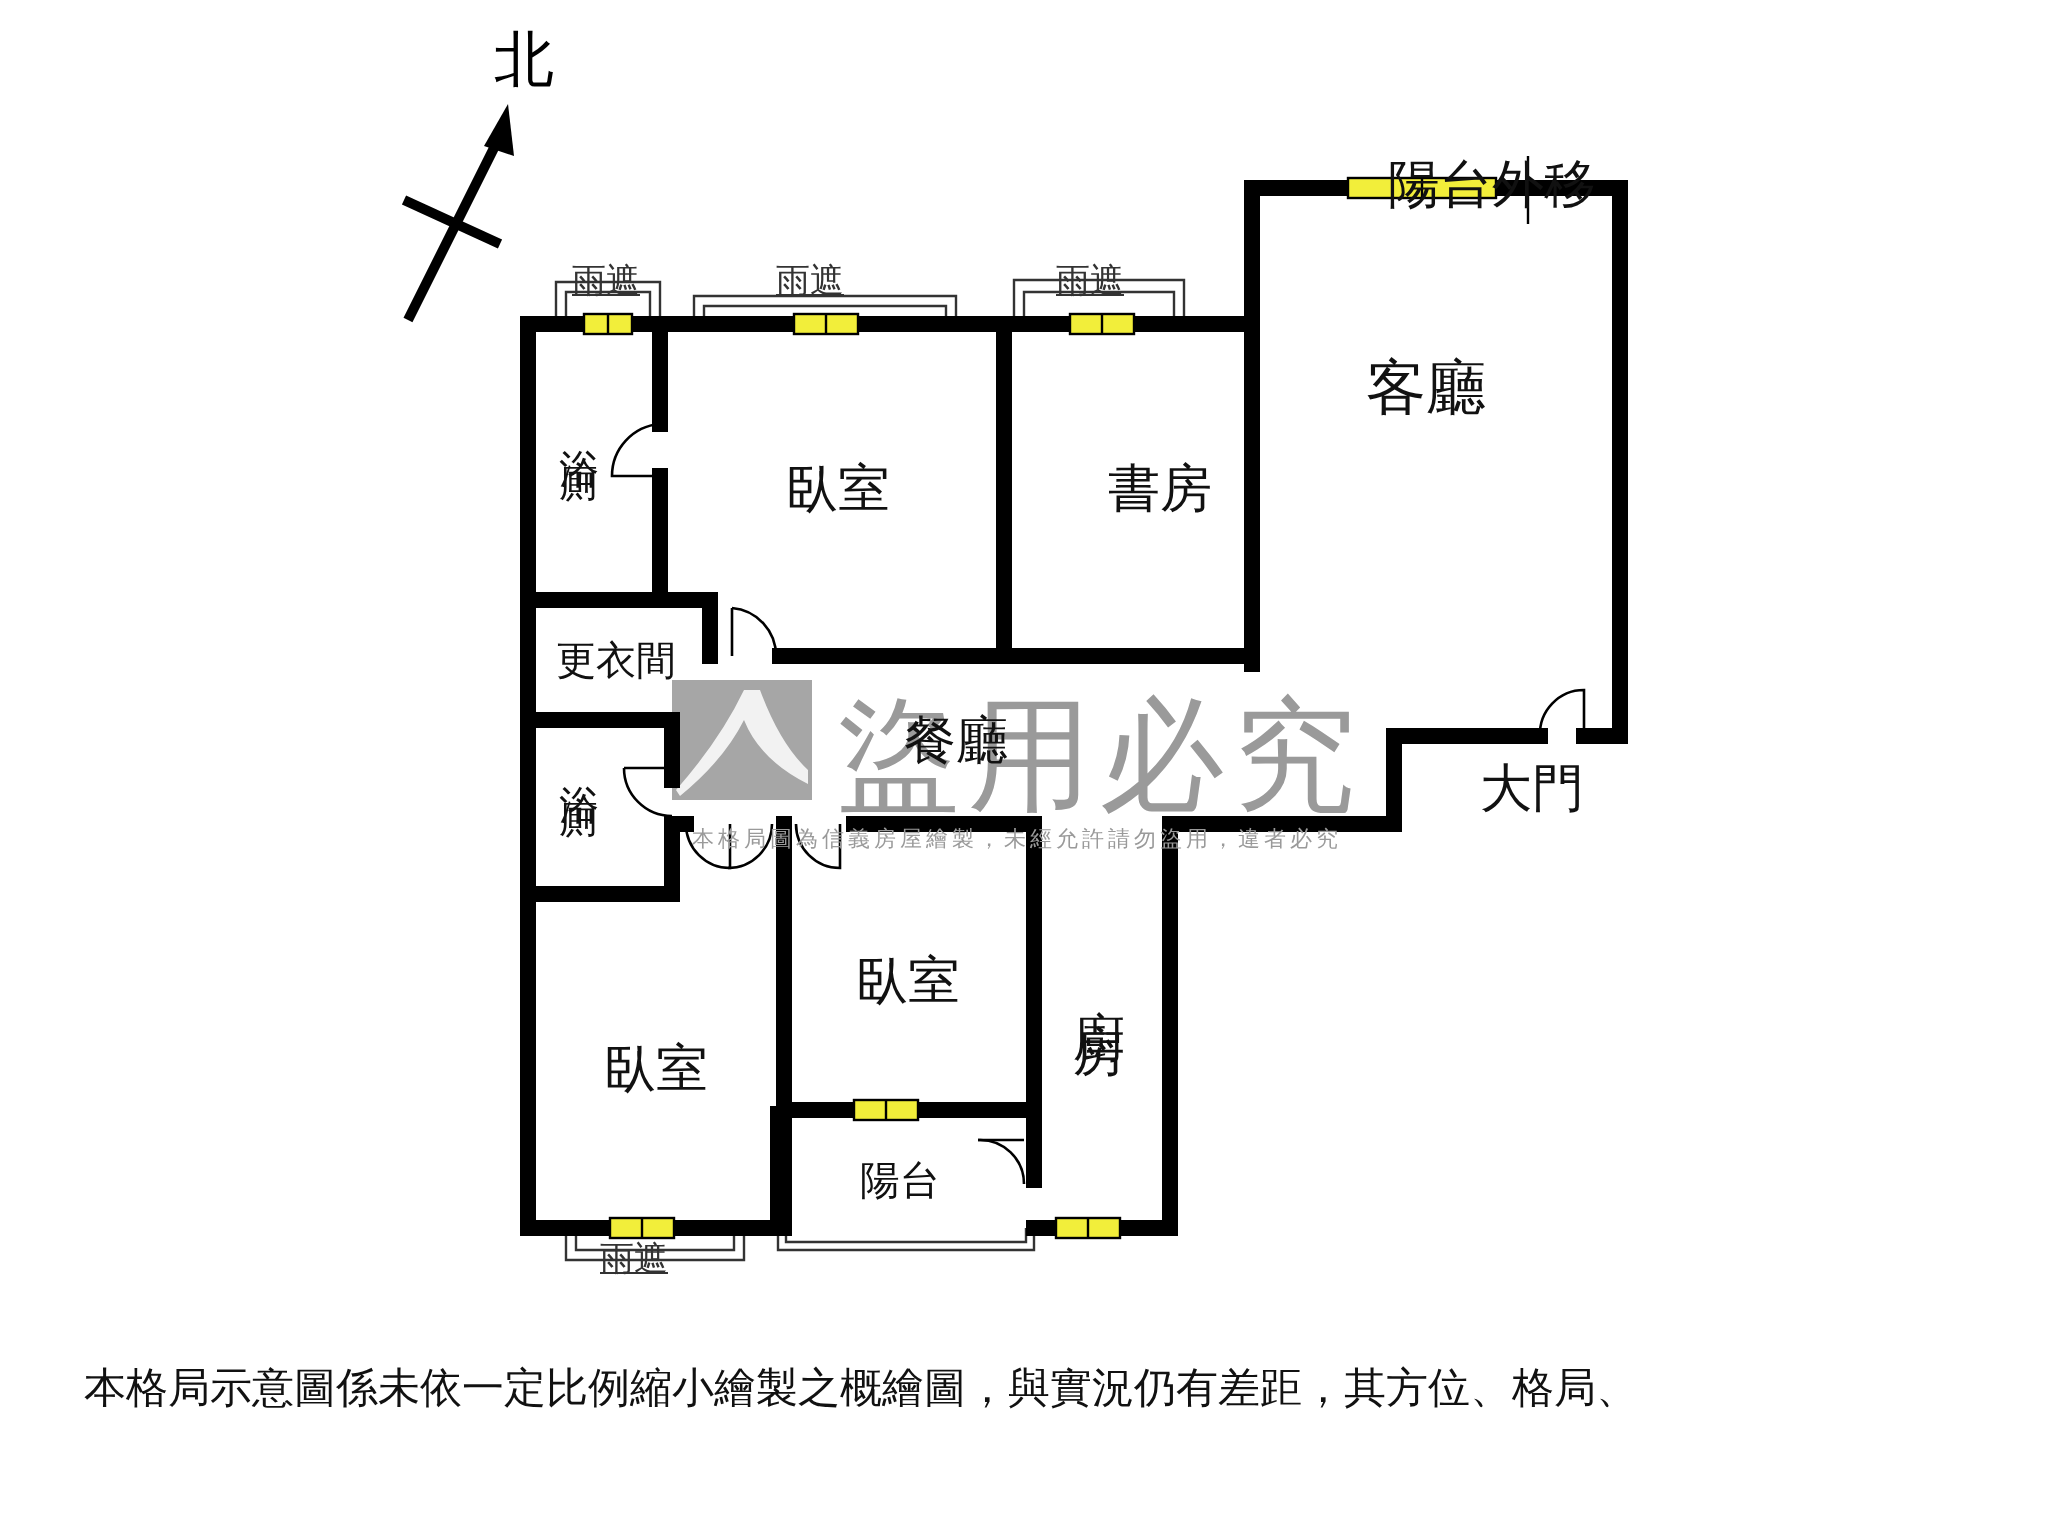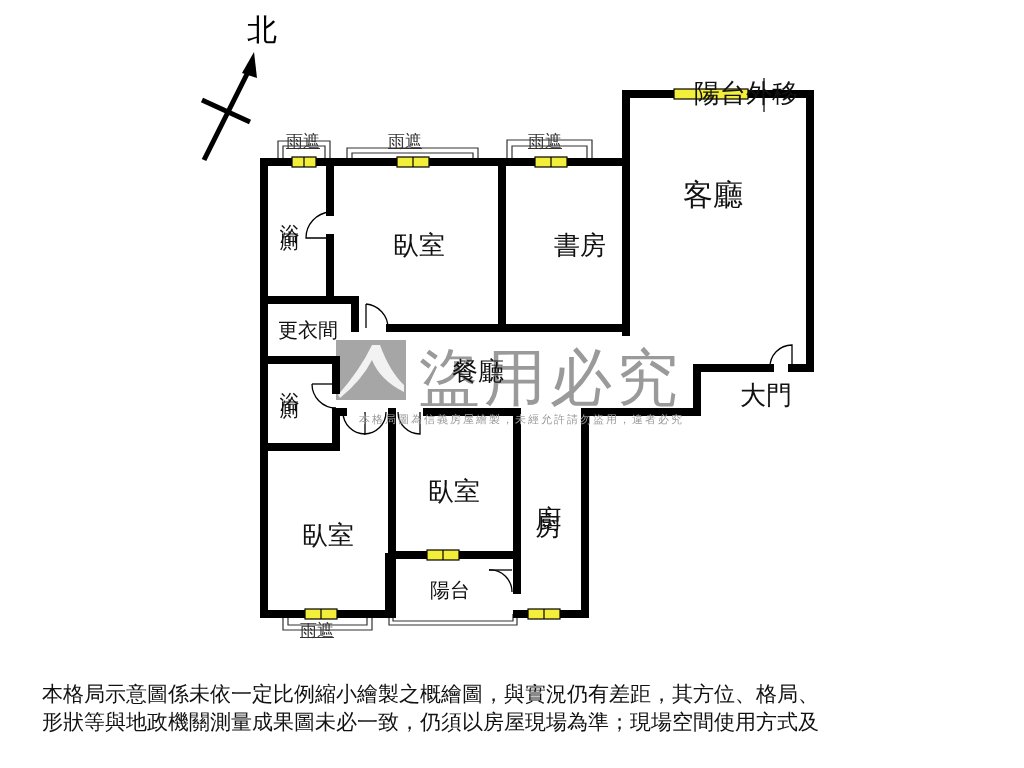--- a/index.html
+++ b/index.html
@@ -5,21 +5,21 @@
   html, body { margin:0; padding:0; background:#ffffff; }
   body { width:1024px; height:768px; position:relative; overflow:hidden; font-family:"DejaVu Sans", sans-serif; }
   #plan { position:absolute; left:0; top:0; width:1024px; height:768px; }
   .lbl { position:absolute; color:#111; white-space:nowrap; line-height:1; }
   .room-lg { font-size:30px; }
   .room-md { font-size:26px; }
   .room-sm { font-size:20px; }
   .canopy { font-size:17px; color:#333;text-decoration:underline; }
   .vert { writing-mode: vertical-rl; letter-spacing:6px; }
   .wm-brand { position:absolute; left:418px; top:336px; font-size:62px; color:#9a9a9a; letter-spacing:4px; }
-  .wm-sub { position:absolute; left:343px; top:412px; font-size:11px; color:#9a9a9a; letter-spacing:2px;padding-left:16px; }
+  .wm-sub { position:absolute; left:330px; top:412px; font-size:11px; color:#9a9a9a; letter-spacing:2px;padding-left:16px; }
   .disclaimer { position:absolute; left:42px; top:680px; width:960px; font-size:21px; line-height:28px; color:#111; }
   .disclaimer div { white-space:nowrap; }
   .north { position:absolute; left:247px; top:10px; font-size:30px; }
 </style>
 </head>
 <body>
 
 <svg id="plan" viewBox="0 0 1024 768" xmlns="http://www.w3.org/2000/svg">
 
   <g>
@@ -128,14 +128,13 @@
 
 <div class="lbl room-md" style="left:452px;top:358px;">餐廳</div>
 <div class="lbl room-md" style="left:428px;top:478px;">臥室</div>
 <div class="lbl room-md" style="left:302px;top:522px;">臥室</div>
 <div class="lbl room-md vert" style="left:536px;top:484px;">廚房</div>
 <div class="lbl room-sm" style="left:430px;top:580px;">陽台</div>
 <div class="lbl room-md" style="left:740px;top:382px;">大門</div>
 
 <div class="disclaimer">
   <div>本格局示意圖係未依一定比例縮小繪製之概繪圖，與實況仍有差距，其方位、格局、</div>
-  <div>形狀等與地政機關測量成果圖未必一致，仍須以房屋現場為準；現場空間使用方式及</div>
 </div>
 
 </body></html>

